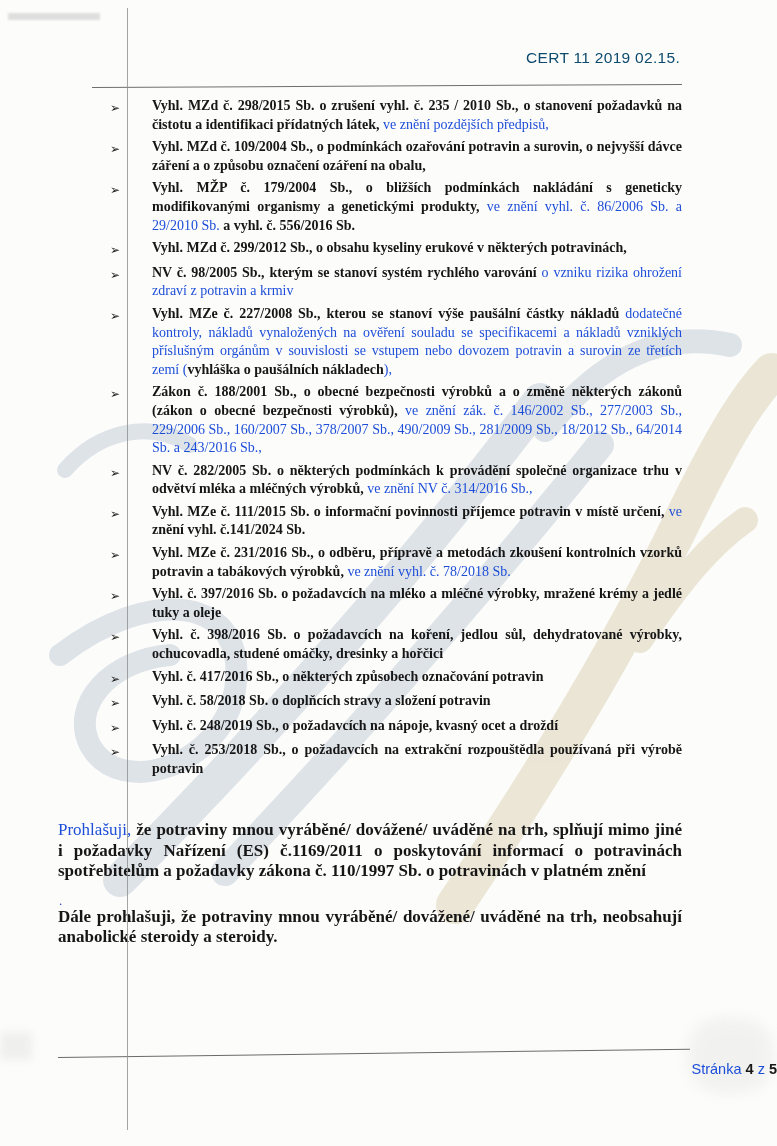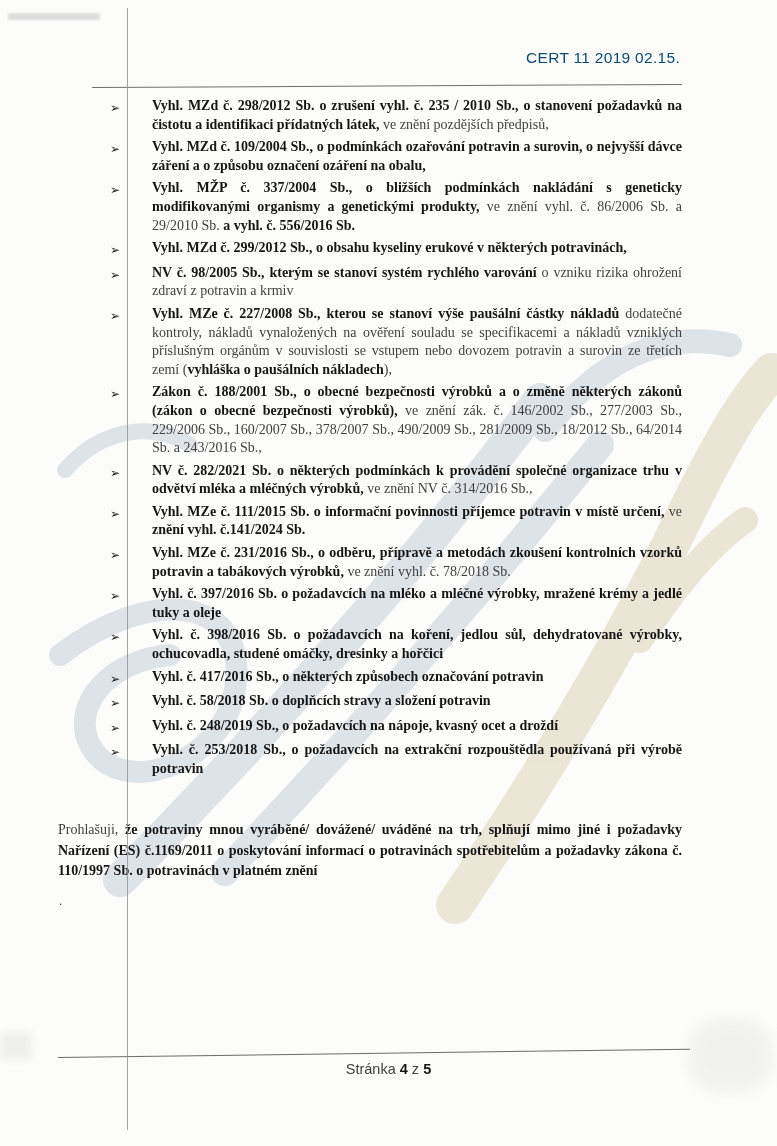--- a/index.html
+++ b/index.html
@@ -16,30 +16,30 @@
   .doccode{position:absolute;top:49px;right:97px;font-family:"Liberation Sans",sans-serif;
            font-size:15.5px;letter-spacing:.3px;color:#0c4a6e;z-index:2;}
   .hrule{position:absolute;top:87px;left:92px;width:590px;height:1.2px;background:#6f6f6f;
          transform:rotate(-0.3deg);transform-origin:left center;z-index:2;}
   
   .list{position:absolute;top:97px;left:110px;width:572px;z-index:2;}
   .item{display:flex;margin-bottom:4px;font-size:14px;line-height:18.6px;}
   .bullet{flex:none;width:42px;font-family:"DejaVu Sans",sans-serif;font-size:12px;padding-top:2px;color:#1a1a1a;}
   .itext{flex:1;text-align:justify;}
   .bseg{font-weight:bold;color:#161616;}
-  .rseg{font-weight:normal;color:#404040;}
+  .rseg{font-weight:normal;color:#1d4ed8;}
   
   .paras{position:absolute;top:820px;left:58px;width:624px;z-index:2;}
-  .para{margin:0;text-align:justify;font-size:14px;line-height:20.5px;}
+  .para{margin:0;text-align:justify;font-size:17px;line-height:20.5px;}
   .para.gap{margin-bottom:13px;}
   .para.dotline{line-height:11px;font-size:13px;text-align:left;margin:2px 0 1px 1px;}
   
   .frule{position:absolute;top:1057px;left:58px;width:632px;height:1.4px;background:#6b6b6b;
          transform:rotate(-0.75deg);transform-origin:left center;z-index:2;}
-  .ftext{position:absolute;top:1061px;left:0;width:777px;text-align:center;
+  .ftext{position:absolute;top:1061px;left:0;width:777px;text-align:right;
          font-family:"Liberation Sans",sans-serif;font-size:14.5px;color:#2e2e2e;z-index:2;}
 </style>
 </head>
 <body>
 
 <div class="page">
 
   <svg class="watermark" width="777" height="1146" viewBox="0 0 777 1146" aria-hidden="true">
     <g fill="none" stroke-linecap="round" id="wm-blue" opacity="0.55" stroke="#c6cfda">
       <path d="M 120 880 C 260 740 420 560 540 400" stroke-width="34" stroke="#c6cfda"></path>
@@ -58,49 +58,49 @@
   <div class="smudge-br"></div>
   <div class="smudge-bl"></div>
   <div class="vline"></div>
 
   <div class="doccode">CERT 11 2019 02.15.</div>
   <div class="hrule"></div>
 
   <div class="list" id="reg-list">
       <div class="item">
         <span class="bullet">➢</span>
-        <div class="itext"><span class="bseg">Vyhl. MZd č. 298/2012 Sb. o zrušení vyhl. č. 235 / 2010 Sb., o stanovení požadavků na čistotu a identifikaci přídatných látek,</span><span class="rseg"> ve znění pozdějších předpisů,</span></div>
+        <div class="itext"><span class="bseg">Vyhl. MZd č. 298/2015 Sb. o zrušení vyhl. č. 235 / 2010 Sb., o stanovení požadavků na čistotu a identifikaci přídatných látek,</span><span class="rseg"> ve znění pozdějších předpisů,</span></div>
       </div>
       <div class="item">
         <span class="bullet">➢</span>
         <div class="itext"><span class="bseg">Vyhl. MZd č. 109/2004 Sb., o podmínkách ozařování potravin a surovin, o nejvyšší dávce záření a o způsobu označení ozáření na obalu,</span></div>
       </div>
       <div class="item">
         <span class="bullet">➢</span>
-        <div class="itext"><span class="bseg">Vyhl. MŽP č. 337/2004 Sb., o bližších podmínkách nakládání s geneticky modifikovanými organismy a genetickými produkty,</span><span class="rseg"> ve znění vyhl. č. 86/2006 Sb. a 29/2010 Sb. </span><span class="bseg">a vyhl. č. 556/2016 Sb.</span></div>
+        <div class="itext"><span class="bseg">Vyhl. MŽP č. 179/2004 Sb., o bližších podmínkách nakládání s geneticky modifikovanými organismy a genetickými produkty,</span><span class="rseg"> ve znění vyhl. č. 86/2006 Sb. a 29/2010 Sb. </span><span class="bseg">a vyhl. č. 556/2016 Sb.</span></div>
       </div>
       <div class="item">
         <span class="bullet">➢</span>
         <div class="itext"><span class="bseg">Vyhl. MZd č. 299/2012 Sb., o obsahu kyseliny erukové v některých potravinách,</span></div>
       </div>
       <div class="item">
         <span class="bullet">➢</span>
         <div class="itext"><span class="bseg">NV č. 98/2005 Sb., kterým se stanoví systém rychlého varování</span><span class="rseg"> o vzniku rizika ohrožení zdraví z potravin a krmiv</span></div>
       </div>
       <div class="item">
         <span class="bullet">➢</span>
         <div class="itext"><span class="bseg">Vyhl. MZe č. 227/2008 Sb., kterou se stanoví výše paušální částky nákladů</span><span class="rseg"> dodatečné kontroly, nákladů vynaložených na ověření souladu se specifikacemi a nákladů vzniklých příslušným orgánům v souvislosti se vstupem nebo dovozem potravin a surovin ze třetích zemí (</span><span class="bseg">vyhláška o paušálních nákladech</span><span class="rseg">),</span></div>
       </div>
       <div class="item">
         <span class="bullet">➢</span>
         <div class="itext"><span class="bseg">Zákon č. 188/2001 Sb., o obecné bezpečnosti výrobků a o změně některých zákonů (zákon o obecné bezpečnosti výrobků),</span><span class="rseg"> ve znění zák. č. 146/2002 Sb., 277/2003 Sb., 229/2006 Sb., 160/2007 Sb., 378/2007 Sb., 490/2009 Sb., 281/2009 Sb., 18/2012 Sb., 64/2014 Sb. a 243/2016 Sb.,</span></div>
       </div>
       <div class="item">
         <span class="bullet">➢</span>
-        <div class="itext"><span class="bseg">NV č. 282/2021 Sb. o některých podmínkách k provádění společné organizace trhu v odvětví mléka a mléčných výrobků,</span><span class="rseg"> ve znění NV č. 314/2016 Sb.,</span></div>
+        <div class="itext"><span class="bseg">NV č. 282/2005 Sb. o některých podmínkách k provádění společné organizace trhu v odvětví mléka a mléčných výrobků,</span><span class="rseg"> ve znění NV č. 314/2016 Sb.,</span></div>
       </div>
       <div class="item">
         <span class="bullet">➢</span>
         <div class="itext"><span class="bseg">Vyhl. MZe č. 111/2015 Sb. o informační povinnosti příjemce potravin v místě určení,</span><span class="rseg"> ve </span><span class="bseg">znění vyhl. č.141/2024 Sb.</span></div>
       </div>
       <div class="item">
         <span class="bullet">➢</span>
         <div class="itext"><span class="bseg">Vyhl. MZe č. 231/2016 Sb., o odběru, přípravě a metodách zkoušení kontrolních vzorků potravin a tabákových výrobků,</span><span class="rseg"> ve znění vyhl. č. 78/2018 Sb.</span></div>
       </div>
       <div class="item">
@@ -125,18 +125,19 @@
       </div>
       <div class="item">
         <span class="bullet">➢</span>
         <div class="itext"><span class="bseg">Vyhl. č. 253/2018 Sb., o požadavcích na extrakční rozpouštědla používaná při výrobě potravin</span></div>
       </div>
     </div>
 
   <div class="paras" id="paragraphs">
       <p class="para gap"><span class="rseg">Prohlašuji, </span><span class="bseg">že potraviny mnou vyráběné/ dovážené/ uváděné na trh, splňují mimo jiné i požadavky Nařízení (ES) č.1169/2011 o poskytování informací o potravinách spotřebitelům a požadavky zákona č. 110/1997 Sb. o potravinách v platném znění</span></p>
       <p class="para dotline"><span class="rseg">.</span></p>
+      <p class="para "><span class="bseg">Dále prohlašuji, že potraviny mnou vyráběné/ dovážené/ uváděné na trh, neobsahují anabolické steroidy a steroidy.</span></p>
     </div>
 
   <div class="frule"></div>
   <div class="ftext" id="footer-text"><span class="rseg">Stránka </span><span class="bseg">4</span><span class="rseg"> z </span><span class="bseg">5</span></div>
 
 </div>
 
 </body></html>

